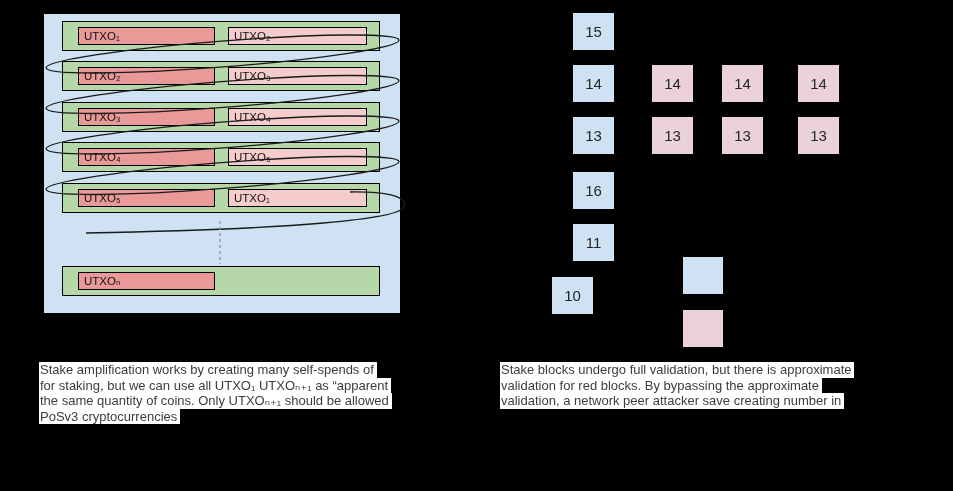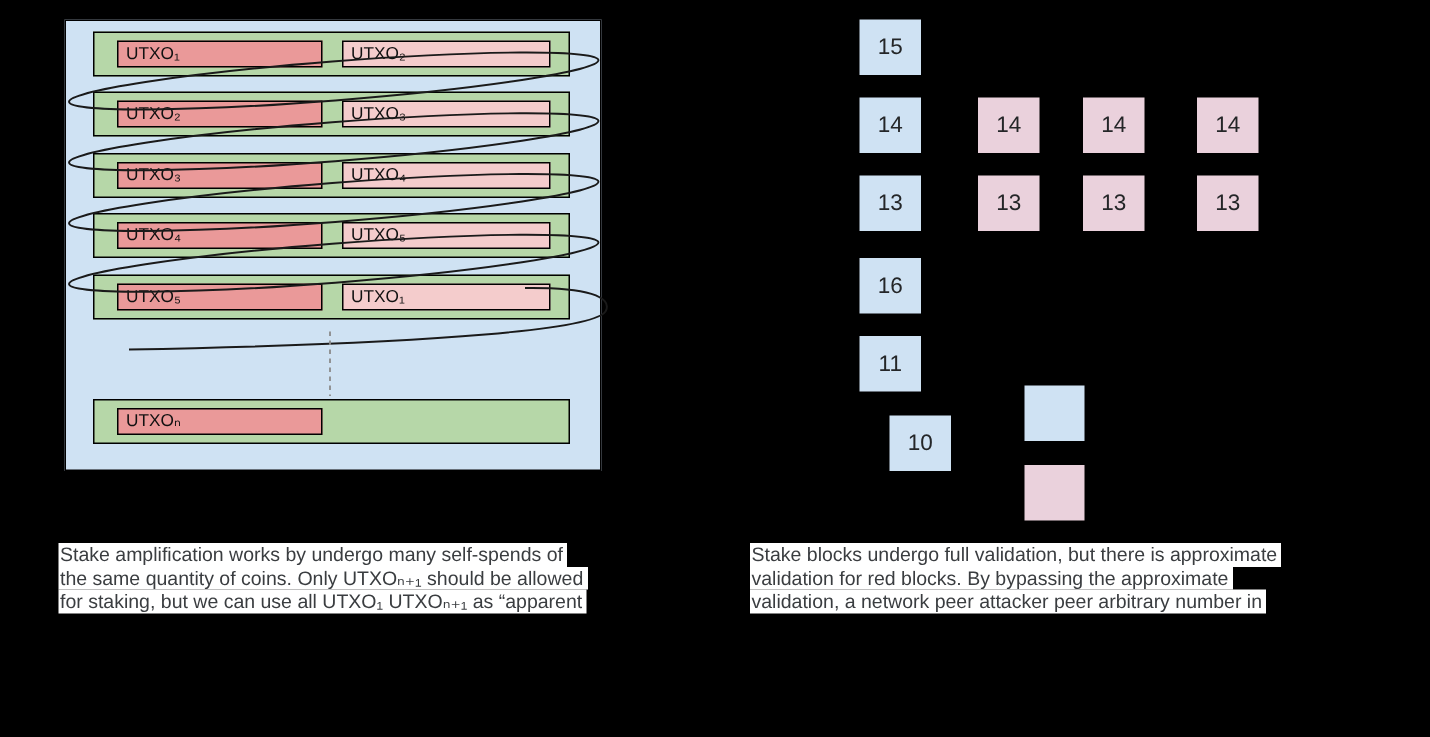--- a/index.html
+++ b/index.html
@@ -129,37 +129,38 @@
     <ellipse class="loop" cx="222.5" cy="175.5" rx="177" ry="13" transform="rotate(-4.5 222.5 175.5)"></ellipse>
     <path class="loop" d="M 350 192 C 392 191.5 408 198 404 207 C 399 219 300 229 86 233"></path>
     <line class="dots" x1="220" y1="221" x2="220" y2="264"></line>
   </svg>
 
   <div class="block blue" style="left:573px;top:13px">15</div>
   <div class="block blue" style="left:573px;top:65px">14</div>
   <div class="block blue" style="left:573px;top:117px">13</div>
   <div class="block blue" style="left:573px;top:172px">16</div>
   <div class="block blue" style="left:573px;top:224px">11</div>
-  <div class="block blue" style="left:593px;top:277px">10</div>
+  <div class="block blue" style="left:552px;top:277px">10</div>
 
   <div class="block red" style="left:652px;top:65px">14</div>
   <div class="block red" style="left:722px;top:65px">14</div>
   <div class="block red" style="left:798px;top:65px">14</div>
   <div class="block red" style="left:652px;top:117px">13</div>
   <div class="block red" style="left:722px;top:117px">13</div>
   <div class="block red" style="left:798px;top:117px">13</div>
 
   <div class="block blue swatch" style="left:683px;top:257px"></div>
   <div class="block red swatch" style="left:683px;top:310px"></div>
 
   <div class="caption" style="left:39px;top:362px">
-    <span class="caption-line">Stake amplification works by undergo many self-spends of</span>
+    <span class="caption-line">Stake amplification works by creating many self-spends of</span>
+    <span class="caption-line">for staking, but we can use all UTXO₁ UTXOₙ₊₁ as “apparent</span>
     <span class="caption-line">the same quantity of coins. Only UTXOₙ₊₁ should be allowed</span>
-    <span class="caption-line">for staking, but we can use all UTXO₁ UTXOₙ₊₁ as “apparent</span>
+    <span class="caption-line">PoSv3 cryptocurrencies</span>
   </div>
 
   <div class="caption" style="left:500px;top:362px">
     <span class="caption-line">Stake blocks undergo full validation, but there is approximate</span>
     <span class="caption-line">validation for red blocks. By bypassing the approximate</span>
-    <span class="caption-line">validation, a network peer attacker peer arbitrary number in</span>
+    <span class="caption-line">validation, a network peer attacker save creating number in</span>
   </div>
 
 </div>
 
 </body></html>

